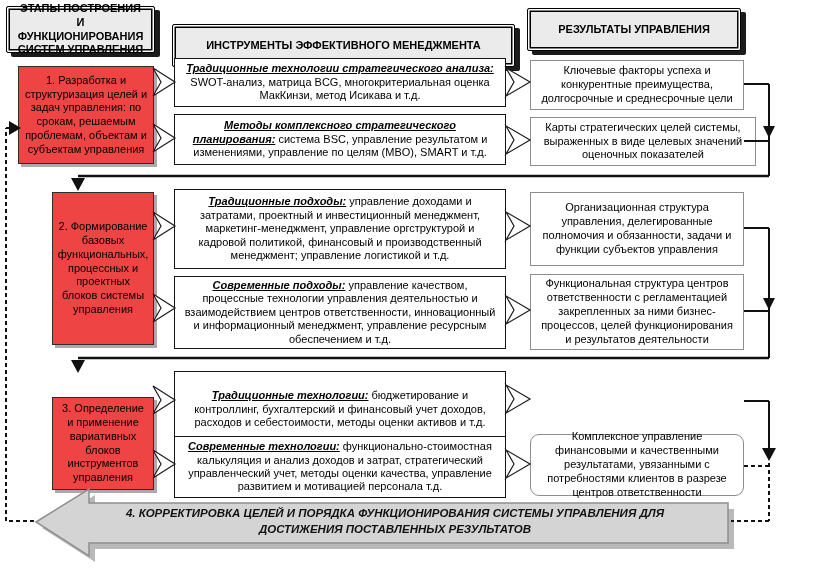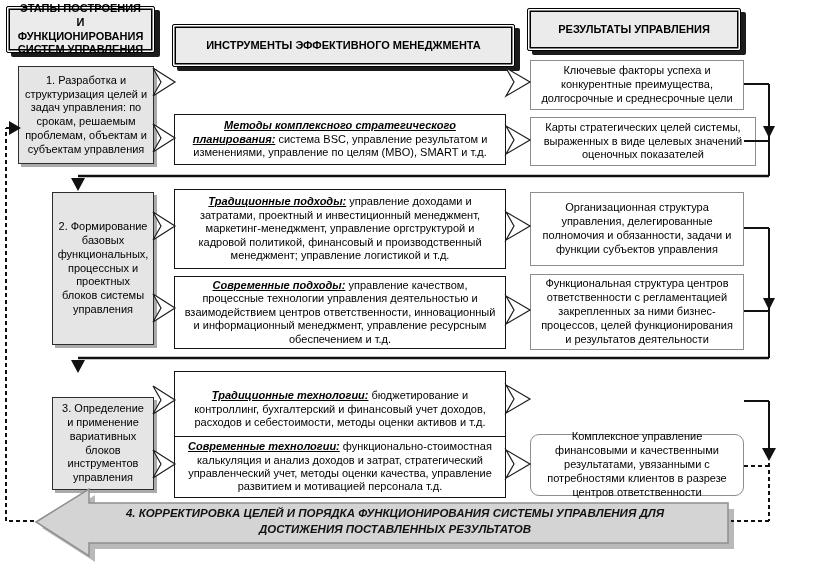--- a/index.html
+++ b/index.html
@@ -4,21 +4,21 @@
 <style>
   html,body{margin:0;padding:0;background:#fff;}
   .canvas{position:relative;width:827px;height:576px;background:#ffffff;
           font-family:"Liberation Sans",sans-serif;color:#000;overflow:hidden;}
 
   .hdr{position:absolute;background:#ebebeb;border:1px solid #000;border-radius:2px;
        box-shadow: inset 0 0 0 1.5px #fff, inset 0 0 0 3px #000, 5px 4px 0 0 #1b1b1b;
        display:flex;align-items:center;justify-content:center;text-align:center;
        font-weight:bold;font-size:11px;line-height:1.25;padding:2px 8px;box-sizing:border-box;z-index:2;}
 
-  .stage{position:absolute;background:#e5e5e5;border:1px solid #2d2d2d;
+  .stage{position:absolute;background:#ef4444;border:1px solid #2d2d2d;
          box-shadow:3px 3px 0 #aaa;
          display:flex;align-items:center;justify-content:center;text-align:center;
          font-size:11px;line-height:1.25;padding:4px 5px;box-sizing:border-box;z-index:2;}
 
   .tool{position:absolute;background:#fff;border:1.5px solid #141414;
         display:flex;align-items:center;justify-content:center;text-align:center;
         font-size:11px;line-height:1.22;padding:2px 8px;box-sizing:border-box;z-index:2;}
   .lead{font-weight:bold;font-style:italic;text-decoration:underline;}
 
   .result{position:absolute;background:#fff;border:1px solid #8d8d8d;
@@ -37,20 +37,24 @@
 <div class="canvas">
 
   <div class="hdr" style="left:6px;top:6px;width:149px;height:47px;">ЭТАПЫ ПОСТРОЕНИЯ И ФУНКЦИОНИРОВАНИЯ СИСТЕМ УПРАВЛЕНИЯ</div>
   <div class="hdr" style="left:172px;top:24px;width:343px;height:43px;">ИНСТРУМЕНТЫ ЭФФЕКТИВНОГО МЕНЕДЖМЕНТА</div>
   <div class="hdr" style="left:527px;top:8px;width:214px;height:43px;">РЕЗУЛЬТАТЫ УПРАВЛЕНИЯ</div>
 
   <div class="stage" style="left:18px;top:66px;width:136px;height:98px;">1. Разработка и структуризация целей и задач управления: по срокам, решаемым проблемам, объектам и субъектам управления</div>
   <div class="stage" style="left:52px;top:192px;width:102px;height:153px;">2. Формирование базовых функциональных, процессных и проектных блоков системы управления</div>
   <div class="stage" style="left:52px;top:397px;width:102px;height:93px;">3. Определение и применение вариативных блоков инструментов управления</div>
 
+  <div class="tool" style="left:174px;top:58px;width:332px;height:49px;">
+    <div><span class="lead">Традиционные технологии стратегического анализа:</span>
+      <span>SWOT-анализ, матрица BCG, многокритериальная оценка МакКинзи, метод Исикава и т.д.</span></div>
+  </div>
   <div class="tool" style="left:174px;top:114px;width:332px;height:51px;">
     <div><span class="lead">Методы комплексного стратегического планирования:</span>
       <span>система BSC, управление результатом и изменениями, управление по целям (MBO), SMART и т.д.</span></div>
   </div>
   <div class="tool" style="left:174px;top:189px;width:332px;height:80px;">
     <div><span class="lead">Традиционные подходы:</span>
       <span>управление доходами и затратами, проектный и инвестиционный менеджмент, маркетинг-менеджмент, управление оргструктурой и кадровой политикой, финансовый и производственный менеджмент; управление логистикой и т.д.</span></div>
   </div>
   <div class="tool" style="left:174px;top:276px;width:332px;height:73px;">
     <div><span class="lead">Современные подходы:</span>

